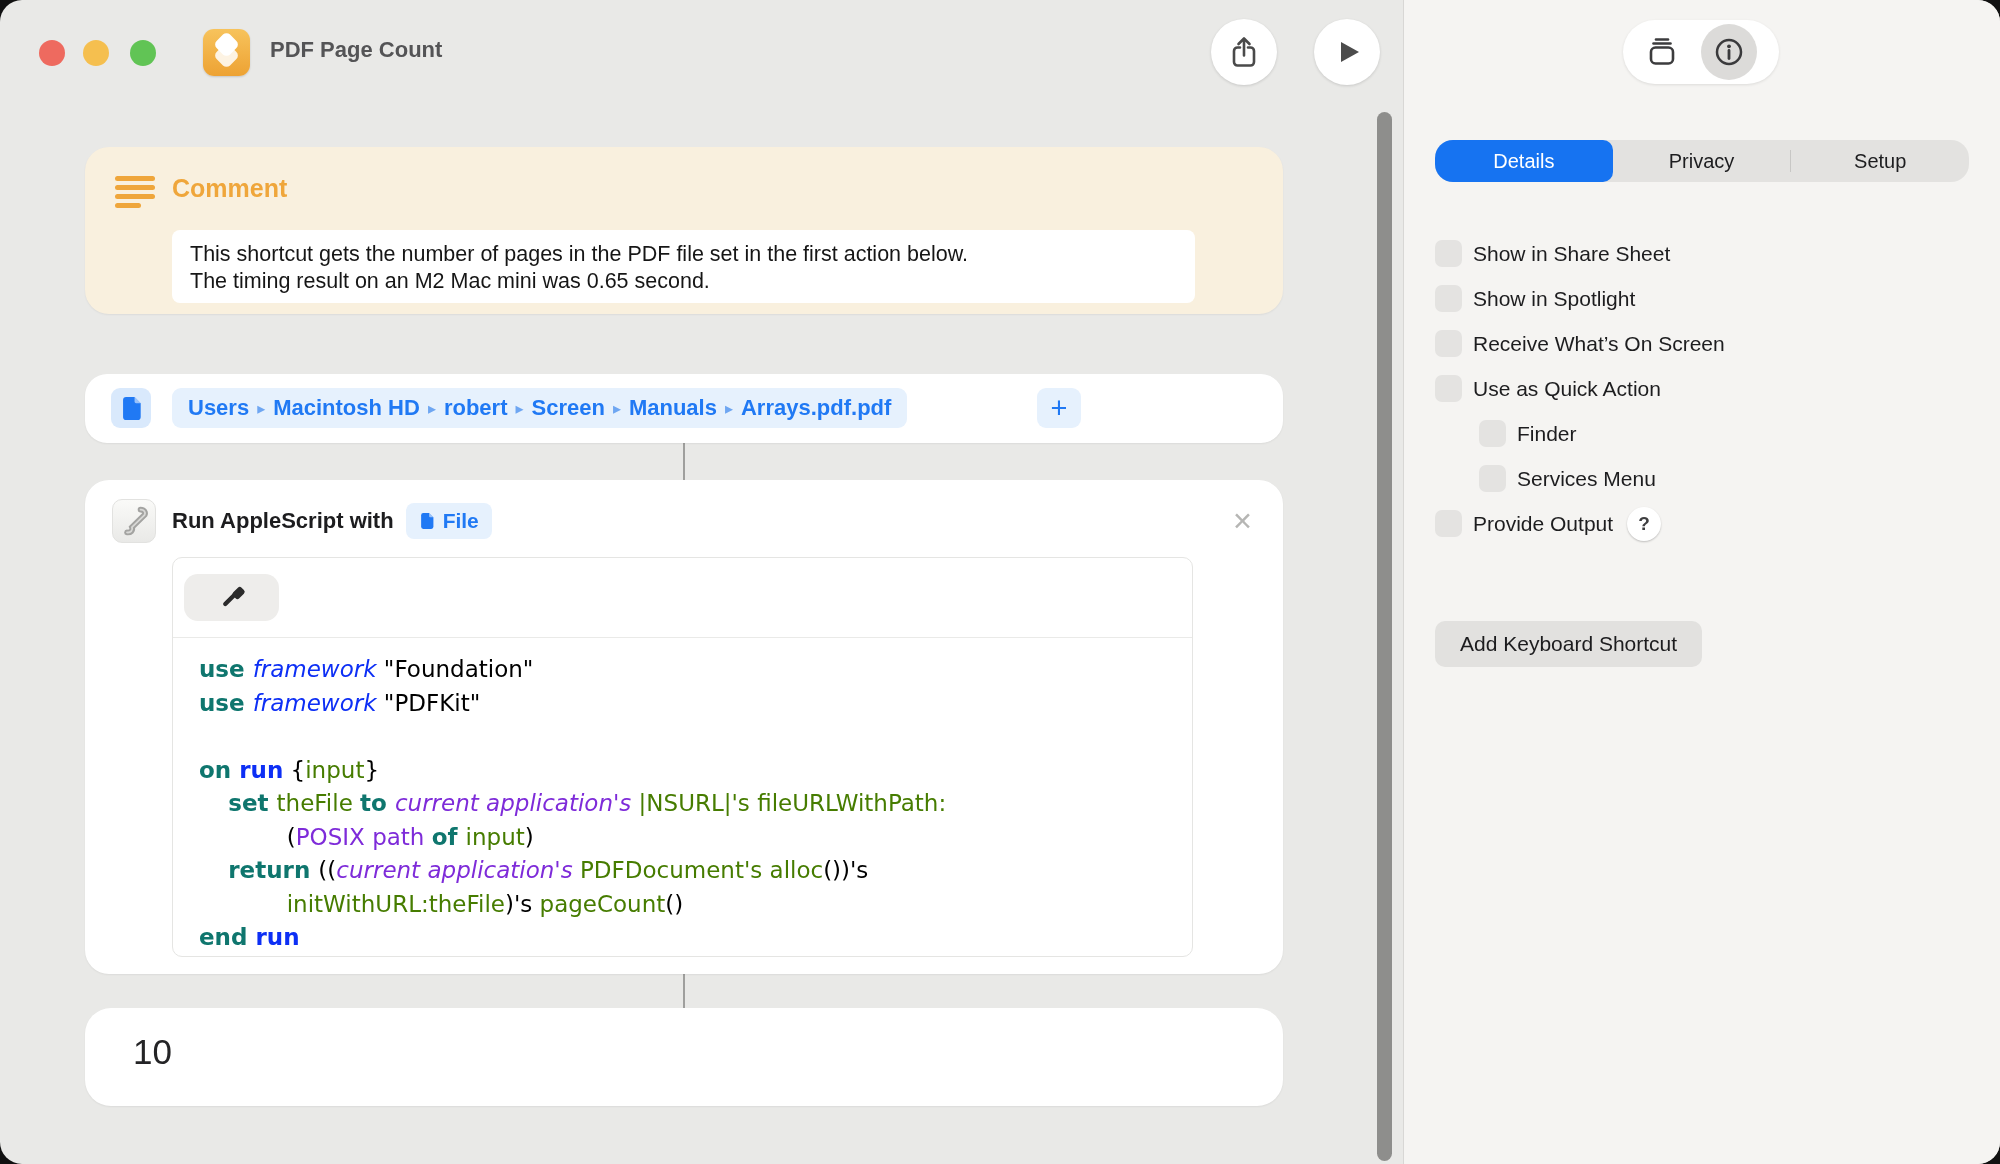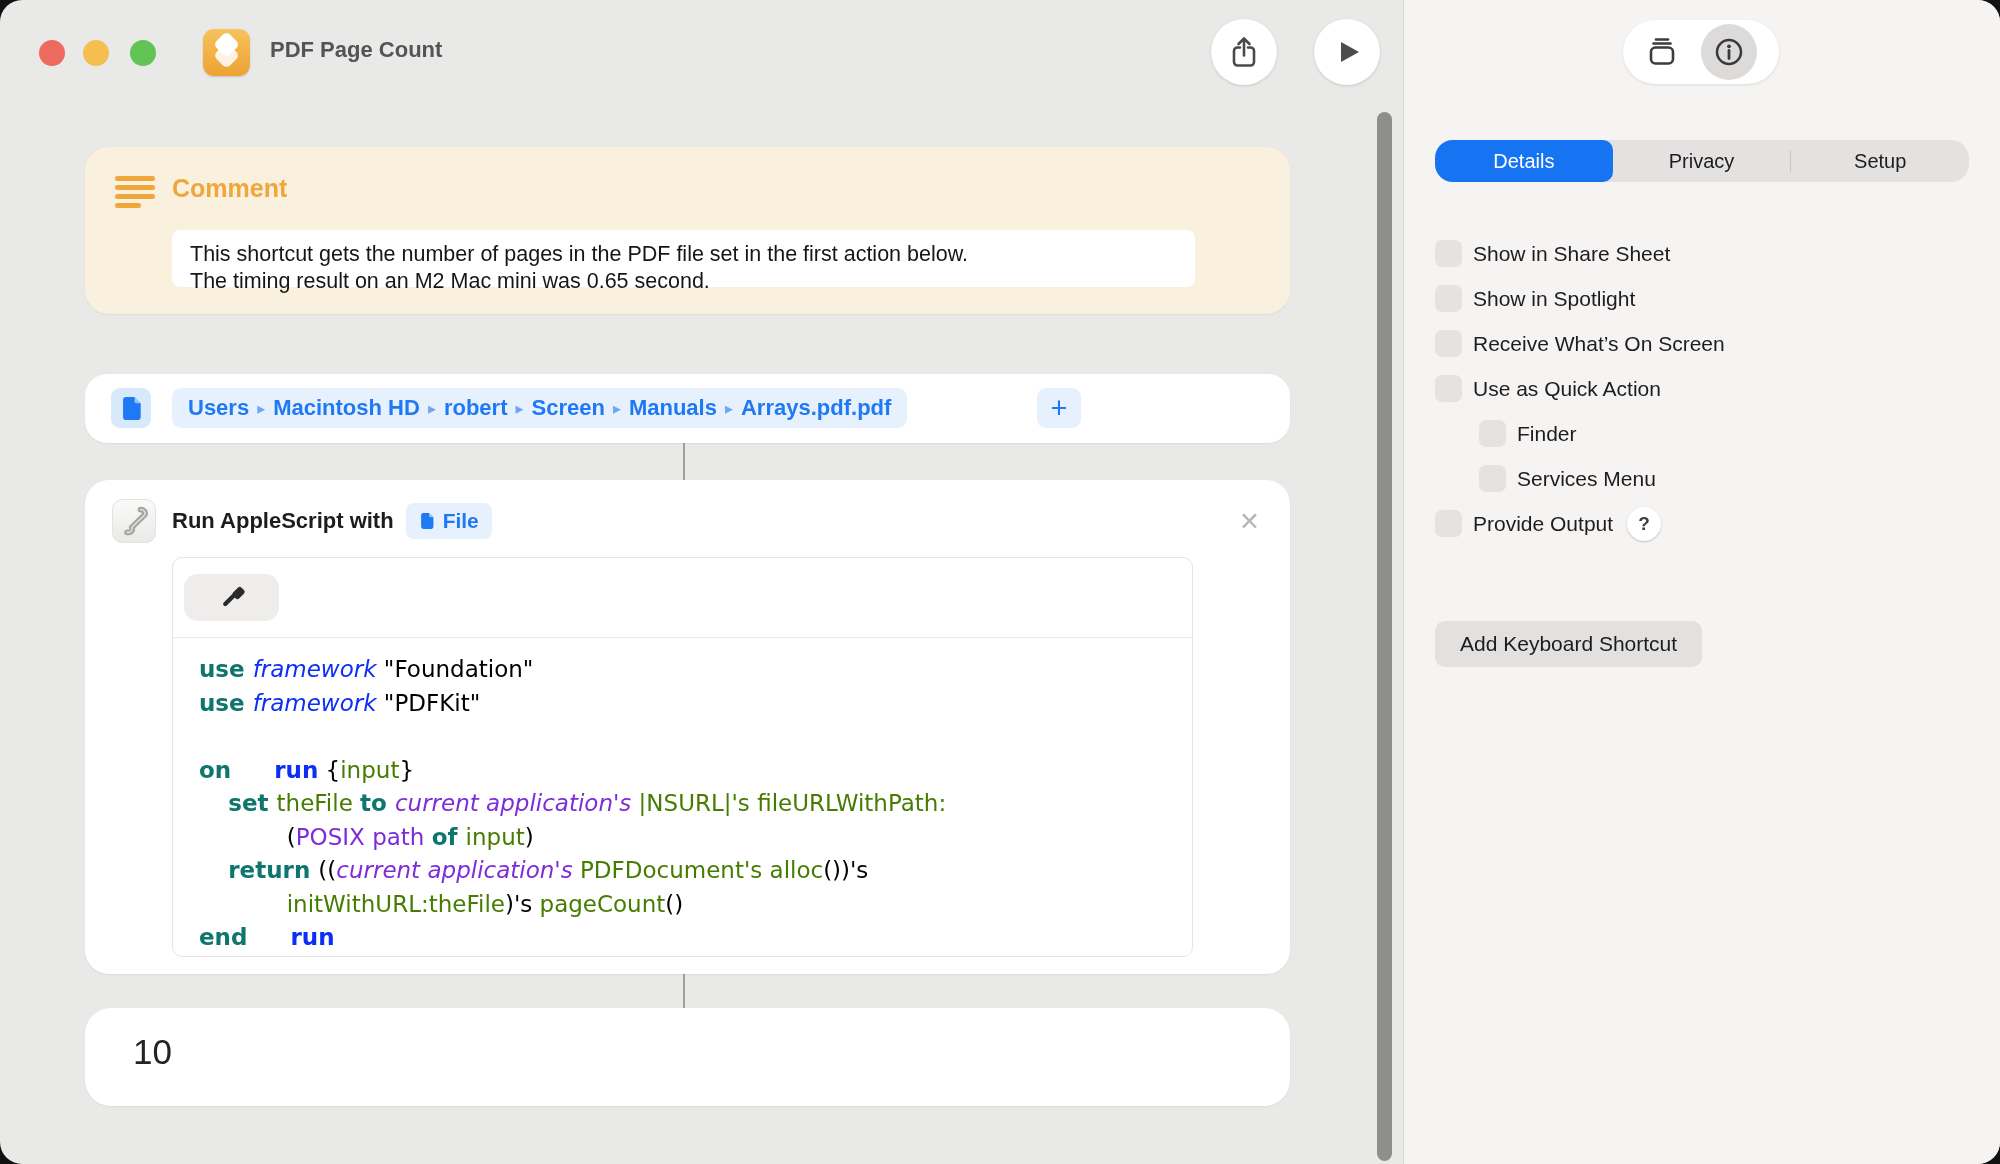--- a/index.html
+++ b/index.html
@@ -36,27 +36,27 @@
   .opt-row{height:45px;display:flex;align-items:center;}
   .opt-row.indent{padding-left:44px;}
   .checkbox{width:27px;height:27px;border-radius:7px;background:#e4e3e1;flex:0 0 auto;}
   .opt-label{margin-left:11px;font-size:21px;color:#1d1d1f;}
   .help-badge{margin-left:14px;width:34px;height:34px;border-radius:50%;background:#fff;
               box-shadow:0 1px 2px rgba(0,0,0,.22);display:flex;align-items:center;justify-content:center;
               font-size:19px;font-weight:700;color:#3f3f41;}
   .add-kb-btn{position:absolute;left:31px;top:621px;height:46px;line-height:46px;padding:0 25px;border-radius:10px;
               background:#e2e1df;font-size:21px;color:#1c1c1e;}
   
-  .card{position:absolute;left:85px;width:1198px;background:#fff;box-shadow:0 1px 2px rgba(0,0,0,.06);padding-left:7px;}
+  .card{position:absolute;left:85px;width:1198px;background:#fff;box-shadow:0 1px 2px rgba(0,0,0,.06);}
   .card-comment{top:147px;height:167px;border-radius:24px;background:#f9f0de;}
   .justify-icon{position:absolute;left:30px;top:29px;width:40px;}
   .justify-icon i{display:block;height:4.5px;border-radius:2.5px;background:var(--orange,#efa63b);margin-bottom:4.5px;}
   .justify-icon i:last-child{width:26px;}
   .comment-title{position:absolute;left:87px;top:27px;font-size:25px;font-weight:700;color:var(--orange,#efa63b);}
-  .comment-box{position:absolute;left:87px;top:83px;width:1023px;height:57px;background:#fff;border-radius:8px;
+  .comment-box{position:absolute;left:87px;top:83px;width:1023px;height:73px;background:#fff;border-radius:8px;
                box-sizing:border-box;padding:11px 18px;font-size:21.5px;line-height:26.5px;color:#161616;}
   .card-file{top:374px;height:69px;border-radius:22px;}
   .file-tile{position:absolute;left:26px;top:14px;width:40px;height:40px;border-radius:9px;background:#d9e9fc;
              display:flex;align-items:center;justify-content:center;}
   .breadcrumb{position:absolute;left:87px;top:14px;height:40px;background:#e6f1fd;border-radius:9px;
               display:flex;align-items:center;padding:0 16px;font-size:22px;font-weight:700;color:var(--blue,#2079f4);}
   .breadcrumb .sep{font-size:16px;color:#6ea6f2;padding:0 8px;font-weight:400;}
   .plus-btn{position:absolute;left:952px;top:14px;width:44px;height:40px;border-radius:9px;background:#e6f1fd;
             display:flex;align-items:center;justify-content:center;font-size:29px;color:var(--blue,#2079f4);}
   .card-script{top:480px;height:494px;border-radius:24px;}
@@ -70,21 +70,21 @@
   .close-x{position:absolute;right:30px;top:23px;font-size:25px;color:#b6b6b4;line-height:36px;}
   .editor{position:absolute;left:87px;top:77px;width:1021px;height:400px;border:1.5px solid #e5e5e3;border-radius:10px;
           box-sizing:border-box;background:#fff;overflow:hidden;}
   .editor-toolbar{height:79px;border-bottom:1px solid #eaeae8;position:relative;}
   .hammer-btn{position:absolute;left:11px;top:16px;width:95px;height:47px;border-radius:14px;background:#eeedeb;
               display:flex;align-items:center;justify-content:center;}
   .code{padding:15px 0 0 26px;font-family:"DejaVu Sans",sans-serif;font-size:23px;line-height:33.5px;
         white-space:pre;color:#000;}
   .tok-t{color:#000;}
   .tok-k{color:#0f766e;font-weight:bold;}
-  .tok-kb{color:var(--code-blue,#0d2ff5);font-weight:bold;margin-left:35px;}
+  .tok-kb{color:var(--code-blue,#0d2ff5);font-weight:bold;}
   .tok-bi{color:var(--code-blue,#0d2ff5);font-style:italic;}
   .tok-g{color:var(--code-green,#467c00);}
   .tok-pi{color:var(--code-purple,#7e2bd9);font-style:italic;}
   .tok-pu{color:var(--code-purple,#7e2bd9);}
   .card-output{top:1008px;height:98px;border-radius:26px;}
   .output-value{position:absolute;left:48px;top:24px;font-size:35px;color:#242426;}
   .connector{position:absolute;left:683px;width:2px;background:#9f9f9d;}
   .conn1{top:443px;height:37px;}
   .conn2{top:974px;height:34px;}
   .scrollbar{position:absolute;left:1377px;top:112px;width:15px;height:1049px;border-radius:7.5px;background:#8e8e8c;}

